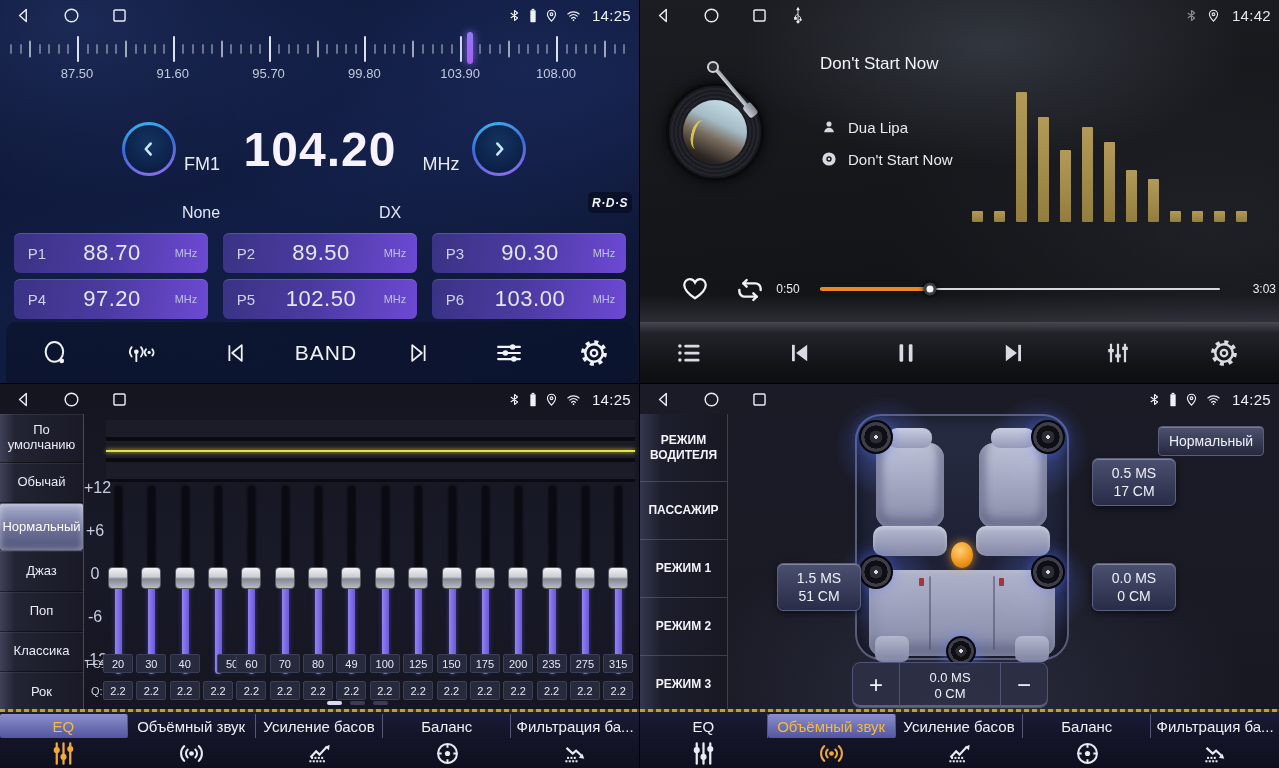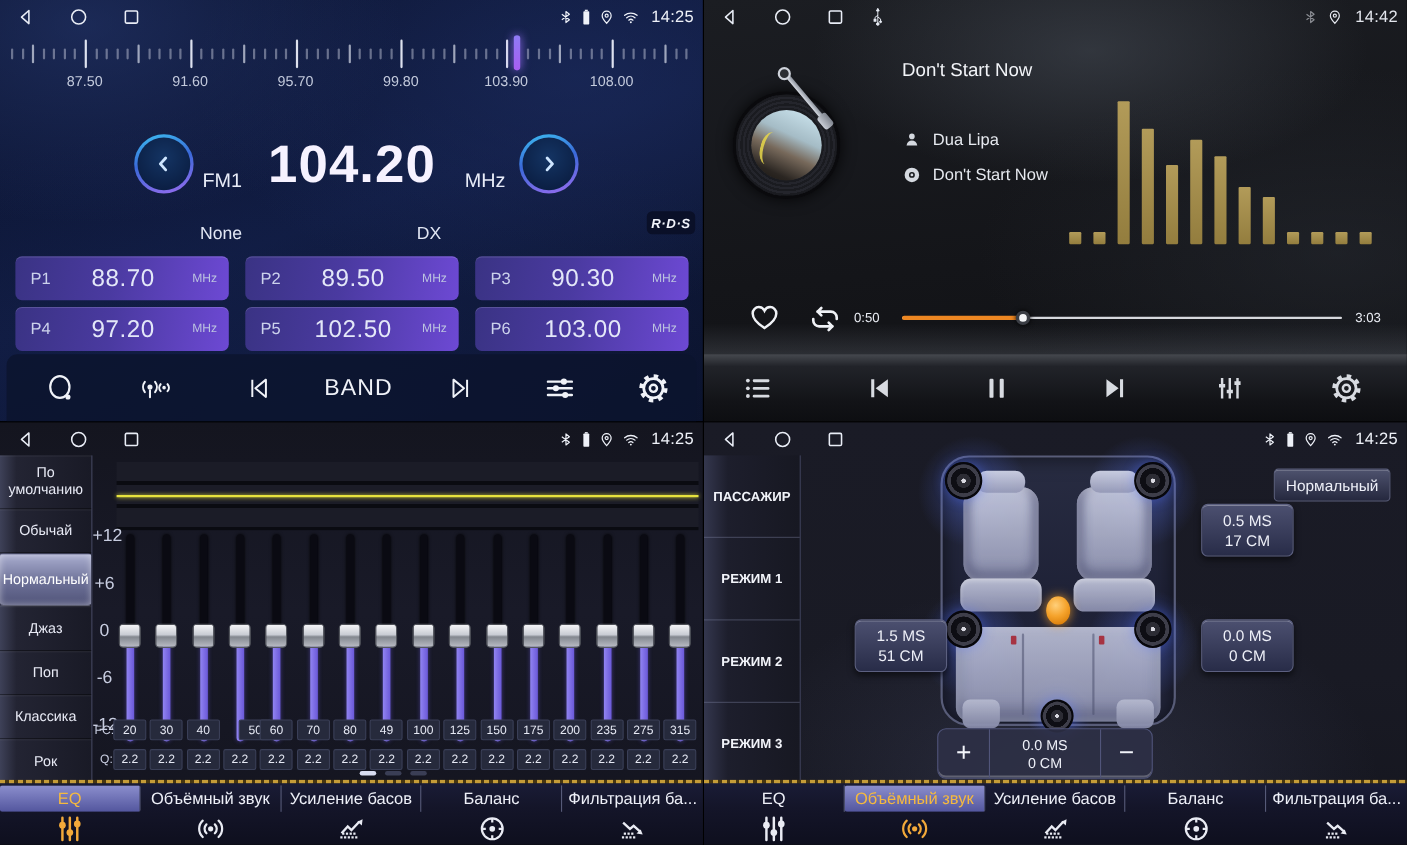--- a/index.html
+++ b/index.html
@@ -93,21 +93,21 @@
   .pl-row .ric { width:18px; height:18px; color:#d5d9e0; }
   .pl-row .ric svg { width:100%; height:100%; }
   .pl-row .rtxt { font-size:15px; }
   .spectrum { position:absolute; left:332px; top:88px; width:288px; height:134px;
       display:flex; align-items:flex-end; gap:11px; }
   .sp-bar { width:11px; background:linear-gradient(180deg,#b29b59,#937d3e); border-radius:1px; }
   .heart-btn { position:absolute; left:40px; top:274px; width:30px; height:30px; color:#f0f2f6; cursor:pointer; }
   .repeat-btn { position:absolute; left:94px; top:274px; width:32px; height:32px; color:#f0f2f6; cursor:pointer; }
   .heart-btn svg,.repeat-btn svg { width:100%; height:100%; }
   .t-elapsed { position:absolute; left:128px; top:282px; width:40px; text-align:center; font-size:12px; color:#e8ebf2; }
-  .t-dur { position:absolute; left:592px; top:282px; width:44px; text-align:left; font-size:12px; color:#e8ebf2; }
+  .t-dur { position:absolute; left:592px; top:282px; width:44px; text-align:right; font-size:12px; color:#e8ebf2; }
   .progress { position:absolute; left:180px; top:282px; width:400px; height:14px; cursor:pointer; }
   .progress .trk { position:absolute; left:0; right:0; top:6px; height:2px; background:#d6d8dd; border-radius:1px; }
   .progress .fill { position:absolute; left:0; top:5px; height:4px; background:#ee8722; border-radius:2px; }
   .progress .thumb { position:absolute; top:7px; width:13px; height:13px; border-radius:50%;
       background:#f4f5f7; border:3px solid #3a3d44; transform:translate(-50%,-50%); box-shadow:0 0 5px #000; }
   .pl-toolbar { position:absolute; left:0; right:0; top:322px; height:62px;
       background:linear-gradient(180deg,#46494f 0%,#212329 18%,#121317 70%,#0d0e11 100%); }
   .pl-toolbar .tb-ic { color:#d8dbe1; }
 
   
@@ -833,20 +833,21 @@
             </svg></span>
         <span class="sic"><svg viewBox="0 0 24 24" fill="none" stroke="currentColor" stroke-width="1.9" stroke-linecap="round">
               <path d="M3 9.5a14 14 0 0 1 18 0M6 13a9 9 0 0 1 12 0M9 16.5a4.5 4.5 0 0 1 6 0"></path>
               <circle cx="12" cy="19.5" r="1.4" fill="currentColor" stroke="none"></circle>
             </svg></span>
         <span class="st-time">14:25</span>
       </div>
     </div>
 
     <div class="sur-side" id="surround-sidebar">
+        <div class="sur-item two">РЕЖИМ ВОДИТЕЛЯ</div>
         <div class="sur-item">ПАССАЖИР</div>
         <div class="sur-item">РЕЖИМ 1</div>
         <div class="sur-item">РЕЖИМ 2</div>
         <div class="sur-item">РЕЖИМ 3</div>
       </div>
 
     <button class="norm-btn">Нормальный</button>
 
     <div class="cabin"></div>
     <div class="glow" style="left:190px;top:8px;width:110px;height:110px"></div>

